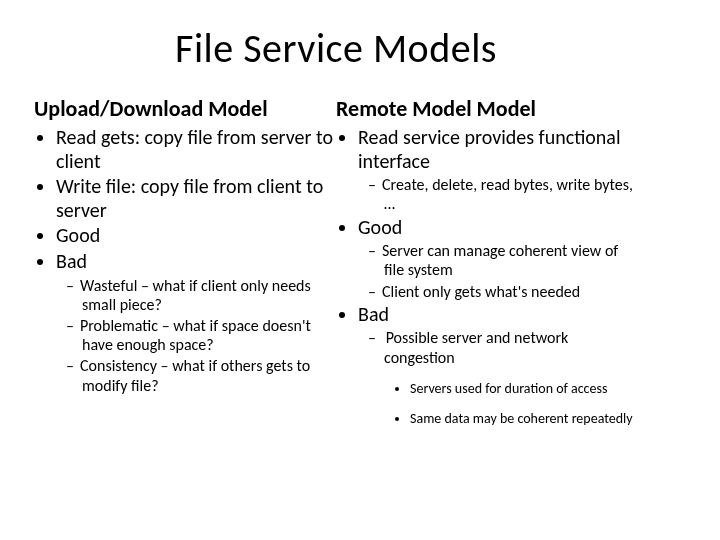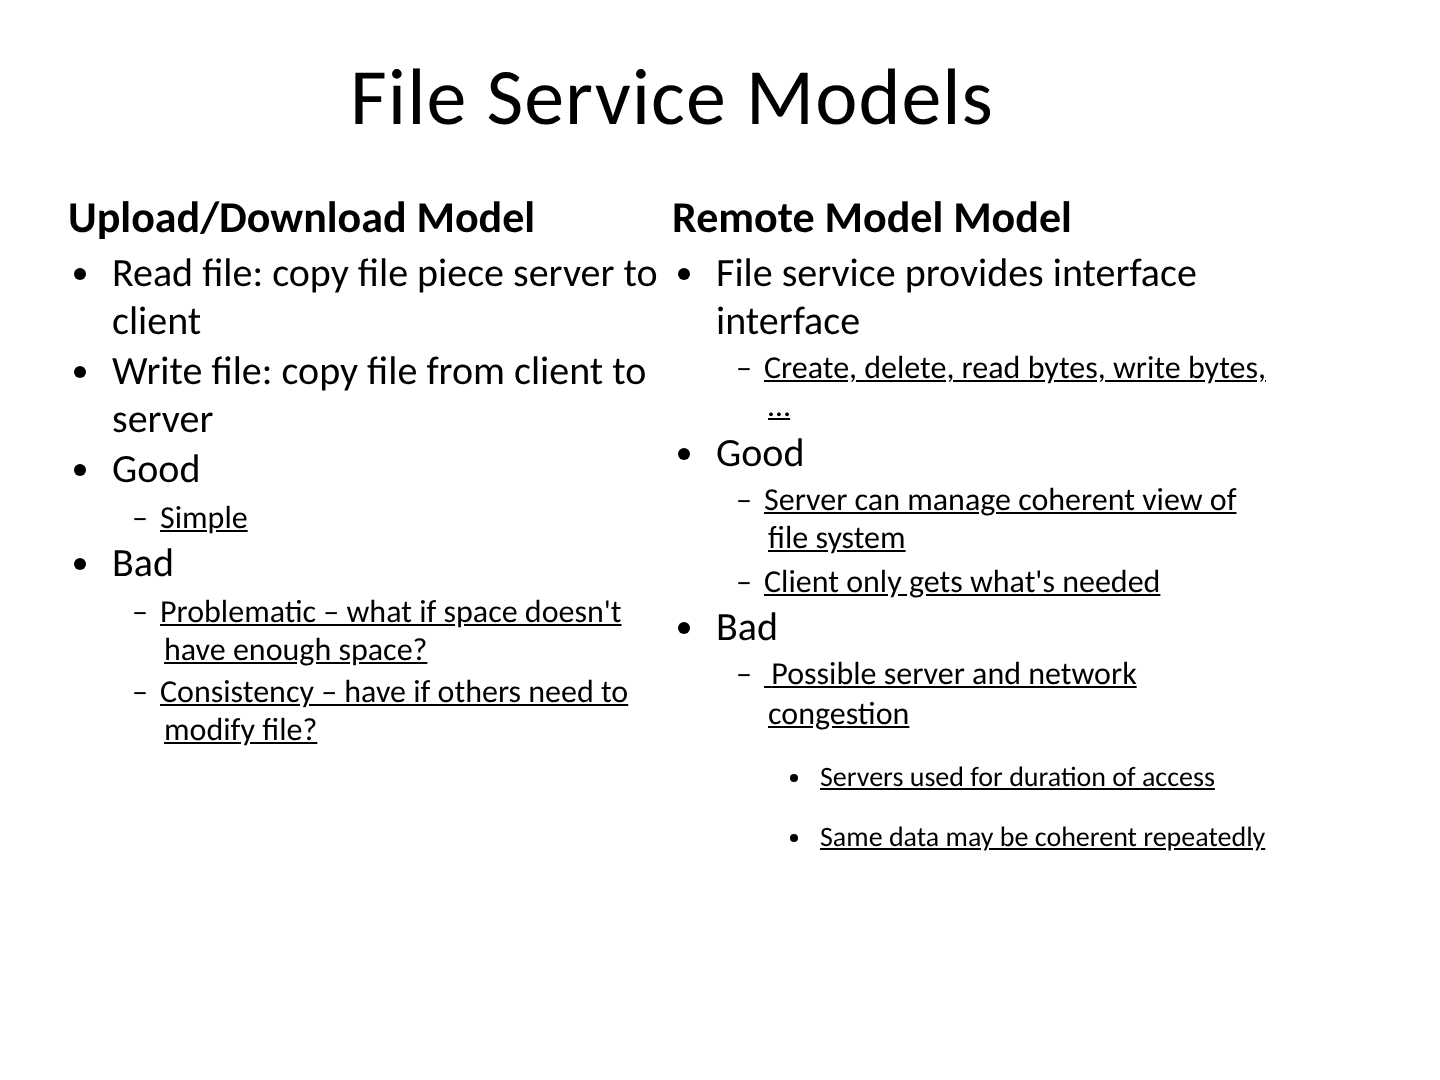--- a/index.html
+++ b/index.html
@@ -47,21 +47,20 @@
   }
   ul.b2 {
     list-style: none;
     margin: 2px 0 2px 0;
     padding-left: 26px;
     font-size: 16px;
     line-height: 1.2;
   }
   ul.b2 > li {
     margin: 0 0 2px 0;
-    text-decoration: underline;
   }
   ul.b2 > li::before {
     content: "–";
     display: inline-block;
     width: 14px;
     margin-left: -16px;
   }
   ul.b3 {
     list-style: disc;
     margin: 2px 0 2px 0;
@@ -81,43 +80,41 @@
 <body>
 
 <div class="slide">
   <div class="title">File Service Models</div>
 
   <div class="cols">
 
     <div class="col left">
       <div class="col-heading">Upload/Download Model</div>
       <ul class="b1">
-        <li>Read file: copy file piece server to client</li>
+        <li>Read gets: copy file from server to client</li>
         <li>Write file: copy file from client to server</li>
         <li>
           <span>Good</span>
-          <ul class="b2">
-            <li>Simple</li>
-          </ul>
         </li>
         <li>
           <span>Bad</span>
           <ul class="b2">
+            <li>Wasteful – what if client only needs small piece?</li>
             <li>Problematic – what if space doesn't have enough space?</li>
-            <li>Consistency – have if others need to modify file?</li>
+            <li>Consistency – what if others gets to modify file?</li>
           </ul>
         </li>
       </ul>
     </div>
 
     <div class="col right">
       <div class="col-heading">Remote Model Model</div>
       <ul class="b1">
         <li>
-          <span>File service provides interface interface</span>
+          <span>Read service provides functional interface</span>
           <ul class="b2">
             <li>Create, delete, read bytes, write bytes, …</li>
           </ul>
         </li>
         <li>
           <span>Good</span>
           <ul class="b2">
             <li>Server can manage coherent view of file system</li>
             <li>Client only gets what's needed</li>
           </ul>

